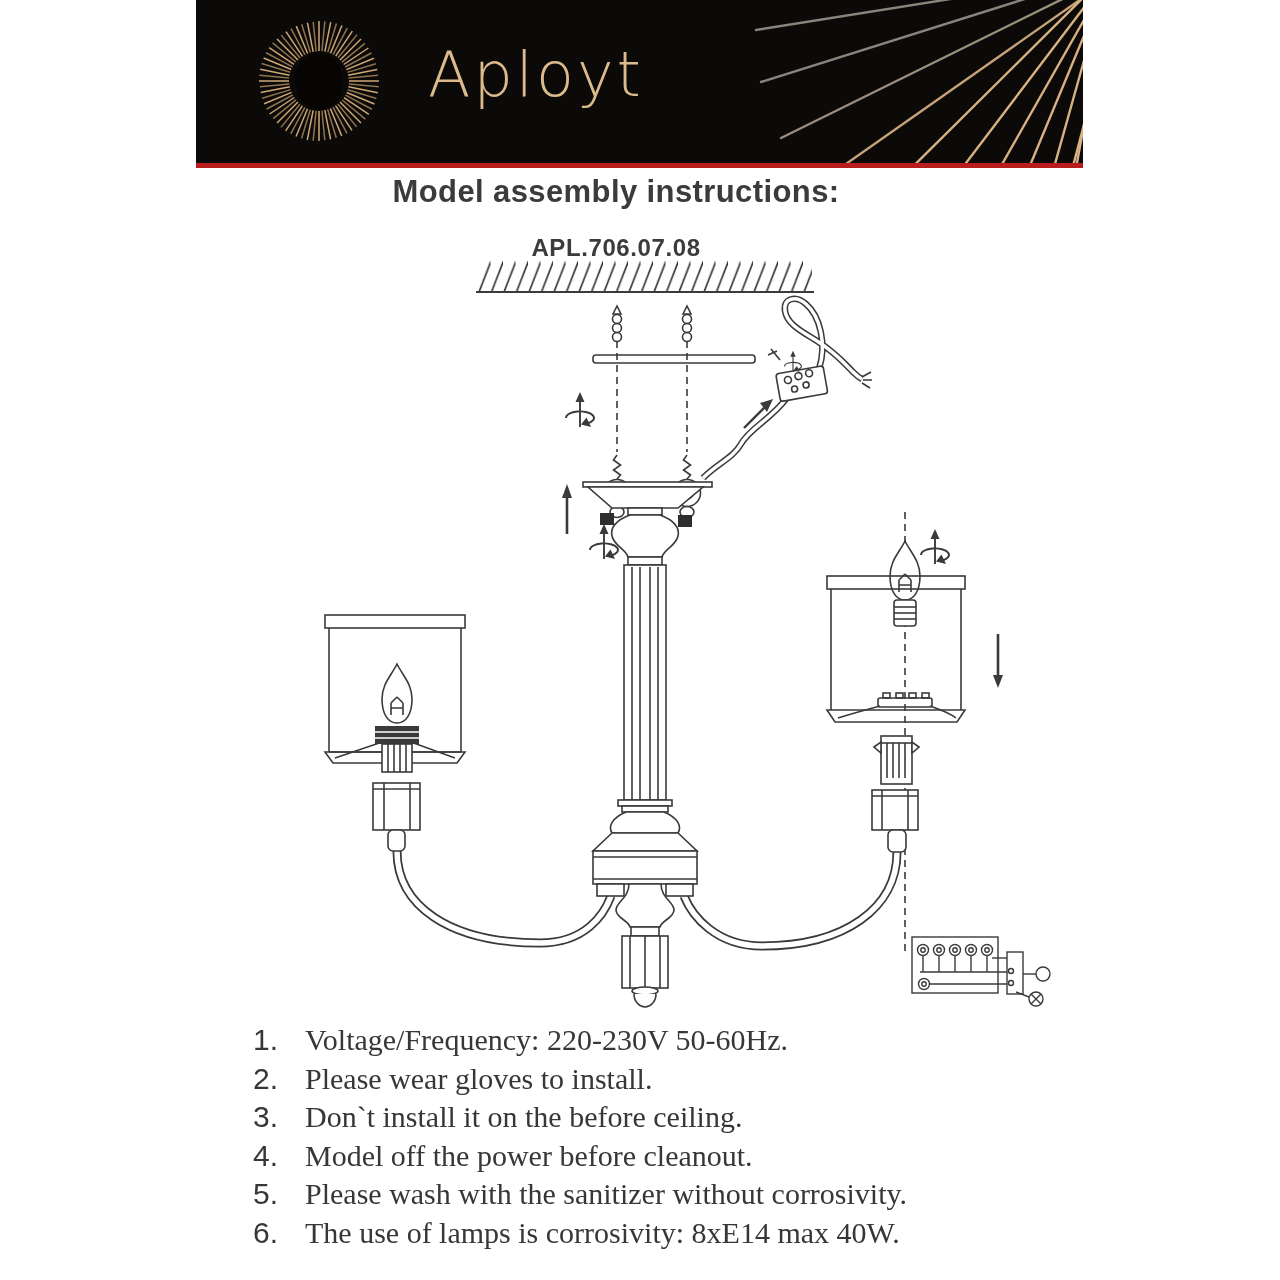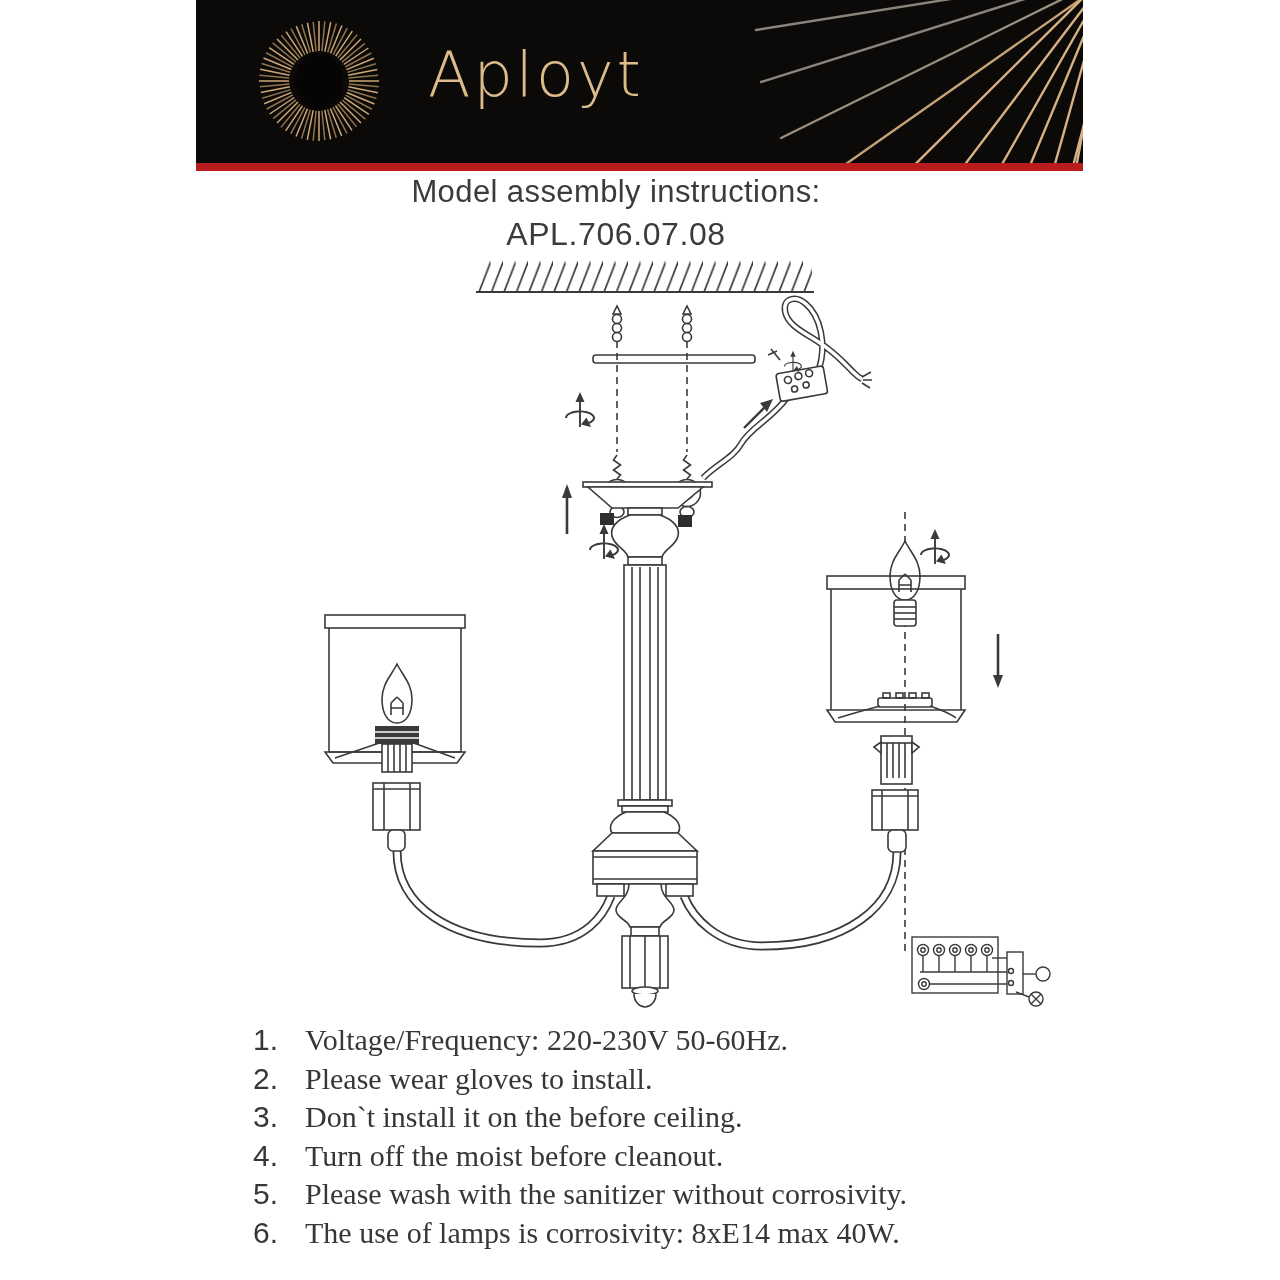--- a/index.html
+++ b/index.html
@@ -5,33 +5,33 @@
   html,body { margin:0; padding:0; }
   body {
     width:1280px; height:1280px; background:#ffffff;
     font-family:"Liberation Sans", sans-serif; color:#3a3a3a;
   }
   .page { position:relative; width:1280px; height:1280px; overflow:hidden; background:#fff; }
 
   
   .banner {
     position:absolute; left:196px; top:0; width:887px; height:163px;
-    background:#0c0a08; overflow:hidden; border-bottom:8px solid #b91c1c;
+    background:#0c0a08; overflow:hidden; border-bottom:5px solid #b91c1c;
   }
   .banner svg { position:absolute; left:0; top:0; }
   .brand-name {
     position:absolute; left:232px; top:38px;
     font-size:62px; font-weight:200; letter-spacing:3px;
     color:#dcba8c; font-family:"DejaVu Sans", sans-serif;
   }
 
   
-  .title-block { position:absolute; left:0; top:174px; width:1232px; text-align:center; }
+  .title-block { position:absolute; left:0; top:174px; width:1232px; text-align:center;font-weight:bold; }
   .title-line1 { font-size:31px; color:#3b3b3b; letter-spacing:0.4px; }
-  .title-line2 { font-size:32px; color:#3b3b3b; letter-spacing:0.6px; margin-top:6px; }
+  .title-line2 { font-size:24px; color:#3b3b3b; letter-spacing:0.6px; margin-top:24px; }
 
   
   .diagram { position:absolute; left:0; top:0; width:1280px; height:1280px; }
 
   
   .instructions { position:absolute; left:253px; top:1021px; width:840px; }
   .row { display:flex; font-size:30px; line-height:38.6px; color:#373737; }
   .row .num { width:52px; flex:none; }
   .row .txt { flex:1;font-family:Liberation Serif, serif; }
 </style>
@@ -301,21 +301,21 @@
     <div class="row">
       <span class="num">2.</span>
       <span class="txt">Please wear gloves to install.</span>
     </div>
     <div class="row">
       <span class="num">3.</span>
       <span class="txt">Don`t install it on the before ceiling.</span>
     </div>
     <div class="row">
       <span class="num">4.</span>
-      <span class="txt">Turn off the moist before cleanout.</span>
+      <span class="txt">Model off the power before cleanout.</span>
     </div>
     <div class="row">
       <span class="num">5.</span>
       <span class="txt">Please wash with the sanitizer without corrosivity.</span>
     </div>
     <div class="row">
       <span class="num">6.</span>
       <span class="txt">The use of lamps is corrosivity: 8xE14 max 40W.</span>
     </div>
   </div>

